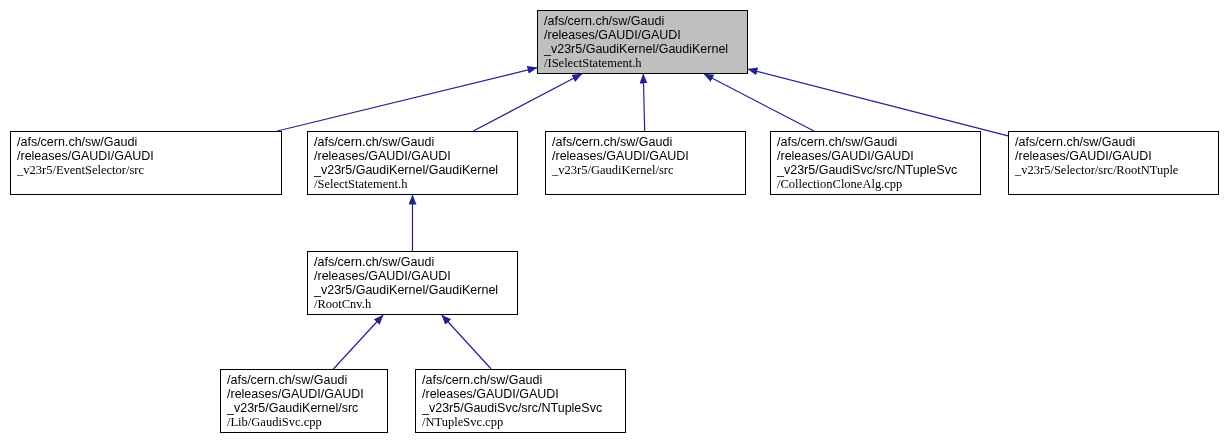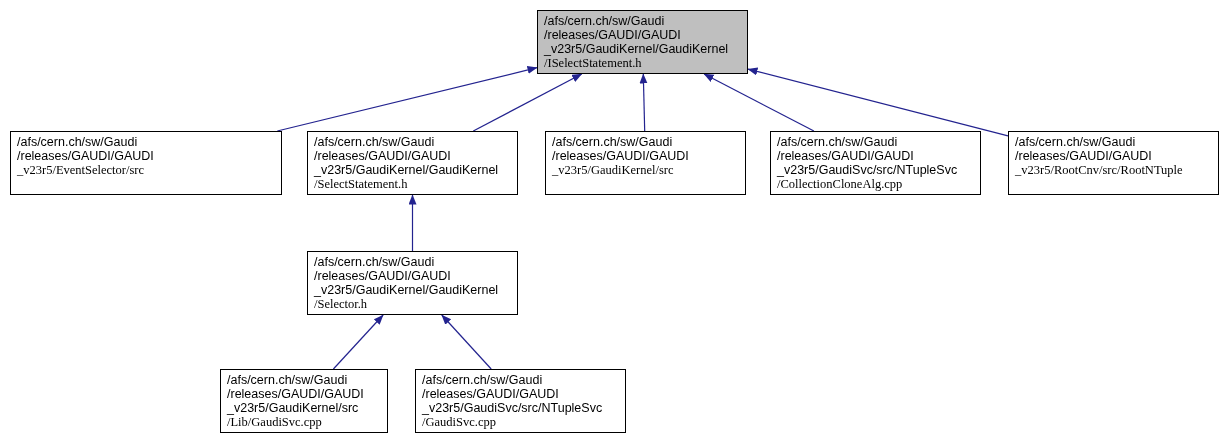--- a/index.html
+++ b/index.html
@@ -93,37 +93,37 @@
   <div class="gnode" style="left: 770px; top: 131px; width: 211px; background: rgb(255, 255, 255); border-color: rgb(0, 0, 0); color: rgb(0, 0, 0);">
     <div class="ln">/afs/cern.ch/sw/Gaudi</div>
     <div class="ln">/releases/GAUDI/GAUDI</div>
     <div class="ln">_v23r5/GaudiSvc/src/NTupleSvc</div>
     <div class="ln">/CollectionCloneAlg.cpp</div>
   </div>
 
   <div class="gnode" style="left: 1008px; top: 131px; width: 211px; background: rgb(255, 255, 255); border-color: rgb(0, 0, 0); color: rgb(0, 0, 0);">
     <div class="ln">/afs/cern.ch/sw/Gaudi</div>
     <div class="ln">/releases/GAUDI/GAUDI</div>
-    <div class="ln">_v23r5/RootCnv/src/RootNTuple</div>
+    <div class="ln">_v23r5/Selector/src/RootNTuple</div>
   </div>
 
   <div class="gnode" style="left: 307px; top: 251px; width: 211px; background: rgb(255, 255, 255); border-color: rgb(0, 0, 0); color: rgb(0, 0, 0);">
     <div class="ln">/afs/cern.ch/sw/Gaudi</div>
     <div class="ln">/releases/GAUDI/GAUDI</div>
     <div class="ln">_v23r5/GaudiKernel/GaudiKernel</div>
-    <div class="ln">/Selector.h</div>
+    <div class="ln">/RootCnv.h</div>
   </div>
 
   <div class="gnode" style="left: 220px; top: 369px; width: 168px; background: rgb(255, 255, 255); border-color: rgb(0, 0, 0); color: rgb(0, 0, 0);">
     <div class="ln">/afs/cern.ch/sw/Gaudi</div>
     <div class="ln">/releases/GAUDI/GAUDI</div>
     <div class="ln">_v23r5/GaudiKernel/src</div>
     <div class="ln">/Lib/GaudiSvc.cpp</div>
   </div>
 
   <div class="gnode" style="left: 415px; top: 369px; width: 211px; background: rgb(255, 255, 255); border-color: rgb(0, 0, 0); color: rgb(0, 0, 0);">
     <div class="ln">/afs/cern.ch/sw/Gaudi</div>
     <div class="ln">/releases/GAUDI/GAUDI</div>
     <div class="ln">_v23r5/GaudiSvc/src/NTupleSvc</div>
-    <div class="ln">/GaudiSvc.cpp</div>
+    <div class="ln">/NTupleSvc.cpp</div>
   </div>
 
 </div>
 
 </body></html>

